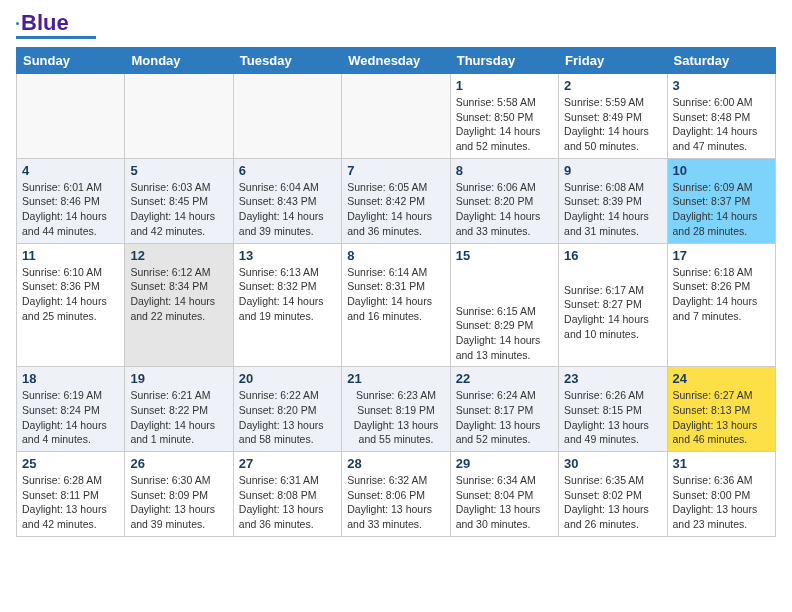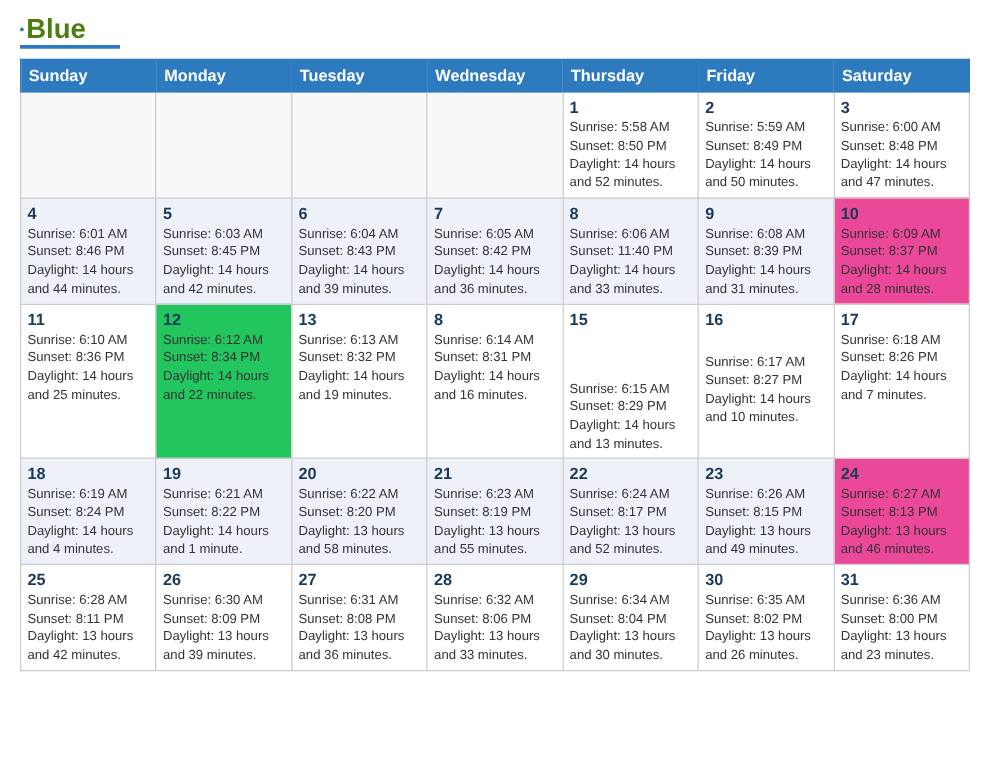--- a/index.html
+++ b/index.html
@@ -21,21 +21,21 @@
       flex-direction: column;
       align-items: flex-start;
     }
     .logo-text {
       font-size: 22px;
       font-weight: bold;
       color: #1a3a5c;
       line-height: 1;
     }
     .logo-text span.blue {
-      color: #4d7c0f;
+      color: #4c1d95;
     }
     .logo-line {
       width: 80px;
       height: 3px;
       background: #2e7abf;
       margin-top: 2px;
     }
     .title-area {
       text-align: right;
     }
@@ -171,48 +171,48 @@
         <td style="background: rgb(238, 242, 248);">
           <span class="day-num">7</span>
           <div class="day-info" style="white-space: pre-line;">Sunrise: 6:05 AM
 Sunset: 8:42 PM
 Daylight: 14 hours
 and 36 minutes.</div>
         </td>
         <td style="background: rgb(238, 242, 248);">
           <span class="day-num">8</span>
           <div class="day-info" style="white-space: pre-line;">Sunrise: 6:06 AM
-Sunset: 11:40 PM
+Sunset: 8:20 PM
 Daylight: 14 hours
 and 33 minutes.</div>
         </td>
         <td style="background: rgb(238, 242, 248);">
           <span class="day-num">9</span>
           <div class="day-info" style="white-space: pre-line;">Sunrise: 6:08 AM
 Sunset: 8:39 PM
 Daylight: 14 hours
 and 31 minutes.</div>
         </td>
-        <td style="background: #ec4899;">
+        <td style="background: #7dd3fc;">
           <span class="day-num">10</span>
           <div class="day-info" style="white-space: pre-line;">Sunrise: 6:09 AM
 Sunset: 8:37 PM
 Daylight: 14 hours
 and 28 minutes.</div>
         </td>
       </tr>
       <tr>
         <td style="background: rgb(255, 255, 255);">
           <span class="day-num">11</span>
           <div class="day-info" style="white-space: pre-line;">Sunrise: 6:10 AM
 Sunset: 8:36 PM
 Daylight: 14 hours
 and 25 minutes.</div>
         </td>
-        <td style="background: #22c55e;">
+        <td style="background: #e5e5e5;">
           <span class="day-num">12</span>
           <div class="day-info" style="white-space: pre-line;">Sunrise: 6:12 AM
 Sunset: 8:34 PM
 Daylight: 14 hours
 and 22 minutes.</div>
         </td>
         <td style="background: rgb(255, 255, 255); margin-top: 22px;">
           <span class="day-num">13</span>
           <div class="day-info" style="white-space: pre-line;">Sunrise: 6:13 AM
 Sunset: 8:32 PM
@@ -265,40 +265,40 @@
         </td>
         <td style="background: rgb(238, 242, 248);">
           <span class="day-num">20</span>
           <div class="day-info" style="white-space: pre-line;">Sunrise: 6:22 AM
 Sunset: 8:20 PM
 Daylight: 13 hours
 and 58 minutes.</div>
         </td>
         <td style="background: rgb(238, 242, 248);">
           <span class="day-num">21</span>
-          <div class="day-info" style="white-space: pre-line;">Sunrise: 6:23 AM
+          <div class="day-info" style="white-space: pre-line; text-align: center;">Sunrise: 6:23 AM
 Sunset: 8:19 PM
 Daylight: 13 hours
 and 55 minutes.</div>
         </td>
         <td style="background: rgb(238, 242, 248);">
           <span class="day-num">22</span>
           <div class="day-info" style="white-space: pre-line;">Sunrise: 6:24 AM
 Sunset: 8:17 PM
 Daylight: 13 hours
 and 52 minutes.</div>
         </td>
         <td style="background: rgb(238, 242, 248);">
           <span class="day-num">23</span>
           <div class="day-info" style="white-space: pre-line;">Sunrise: 6:26 AM
 Sunset: 8:15 PM
 Daylight: 13 hours
 and 49 minutes.</div>
         </td>
-        <td style="background: #ec4899;">
+        <td style="background: #fde047;">
           <span class="day-num">24</span>
           <div class="day-info" style="white-space: pre-line;">Sunrise: 6:27 AM
 Sunset: 8:13 PM
 Daylight: 13 hours
 and 46 minutes.</div>
         </td>
       </tr>
       <tr>
         <td style="background: rgb(255, 255, 255);">
           <span class="day-num">25</span>

